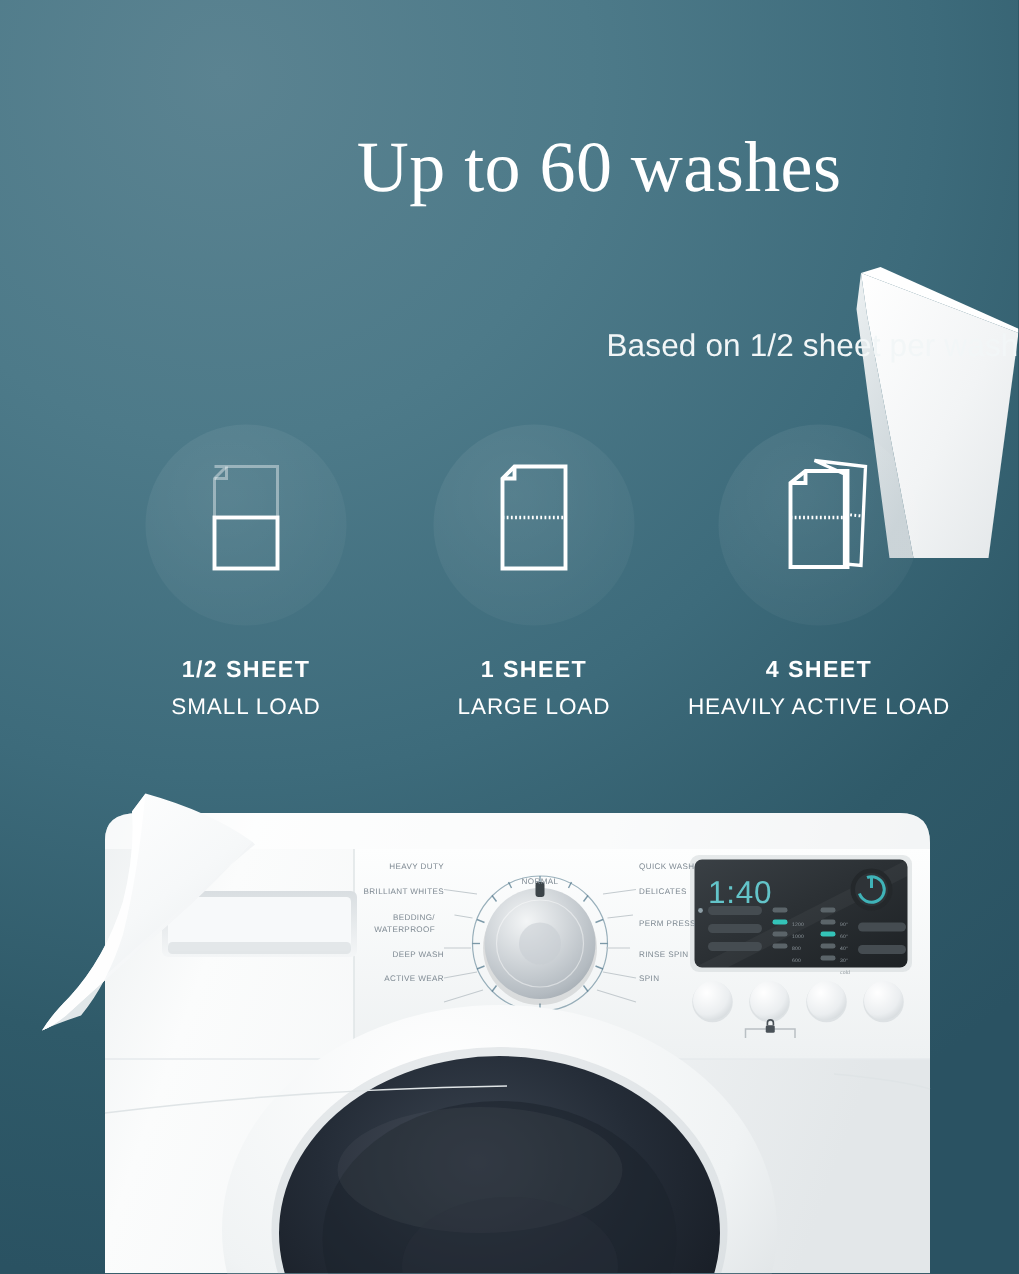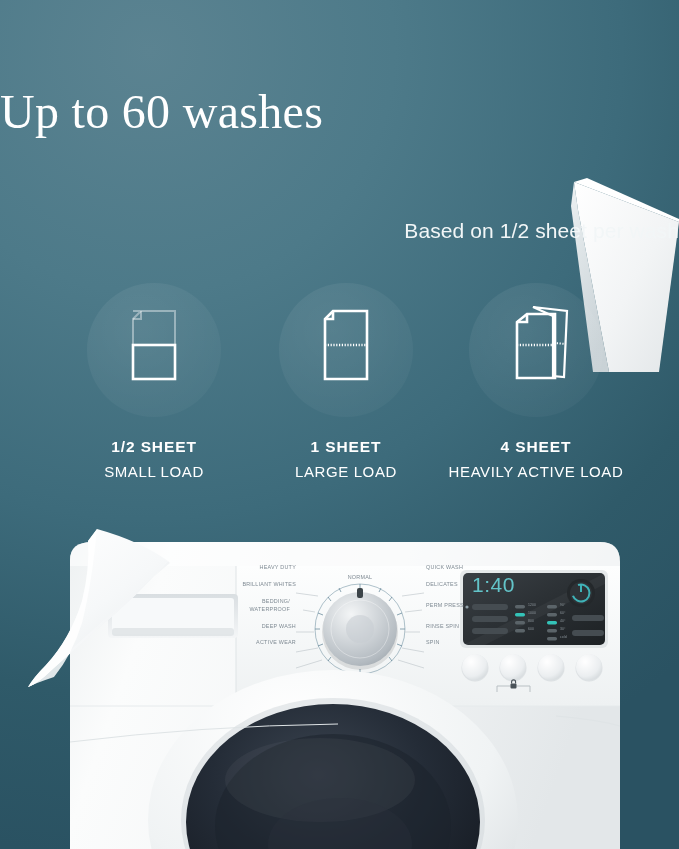--- a/index.html
+++ b/index.html
@@ -9,35 +9,35 @@
     background:#2c5563;
   }
   #stage{
     position:relative;width:679px;height:849px;overflow:hidden;
     background:
       radial-gradient(ellipse 120% 95% at 22% 6%, #5b8391 0%, #4d7a89 30%, #3d6b7b 58%, #2f5a69 80%, #2a5262 100%);
   }
 
   
   .headline{
-    position:absolute;left:0;top:83px;width:561px;text-align:left;
+    position:absolute;left:0;top:83px;width:561px;text-align:right;
     font-family:"Liberation Serif", serif;
     font-size:48px;line-height:57px;color:#ffffff;
     letter-spacing:0.3px;font-weight:400;
   }
   .headline .l2{display:block;}
   .subtitle{
     position:absolute;left:0;top:219px;width:679px;text-align:right;
     font-family:"Liberation Sans", sans-serif;
     font-size:21px;color:#f2f6f7;font-weight:400;letter-spacing:0.1px;
   }
 
   
   .features{
-    position:absolute;left:6px;top:283px;width:586px;height:240px;
+    position:absolute;left:16px;top:283px;width:586px;height:240px;
   }
   .feature{
     position:absolute;width:190px;text-align:center;top:0;
   }
   .feature.f1{left:53px;}
   .feature.f2{left:245px;}
   .feature.f3{left:435px;}
 
   .circle{
     width:134px;height:134px;border-radius:50%;
@@ -59,21 +59,21 @@
   }
 
   
   .sheet-right{position:absolute;left:547px;top:176px;}
   .sheet-left{position:absolute;left:20px;top:527px;z-index:40;}
 
   
   .washer{position:absolute;left:0;top:520px;width:679px;height:329px;}
 
   
-  .panel-text{position:absolute;left:0;top:0;width:679px;height:329px;
+  .panel-text{position:absolute;left:0;top:11px;width:679px;height:329px;
               pointer-events:none;}
   .dial-lbl{
     position:absolute;font-size:5.4px;color:#7f8a93;letter-spacing:0.25px;
     font-family:"Liberation Sans", sans-serif;white-space:nowrap;
   }
   .dial-lbl.r{text-align:right;}
   .dial-lbl.c{text-align:center;}
 
   .disp-time{
     position:absolute;left:472px;top:573px;

